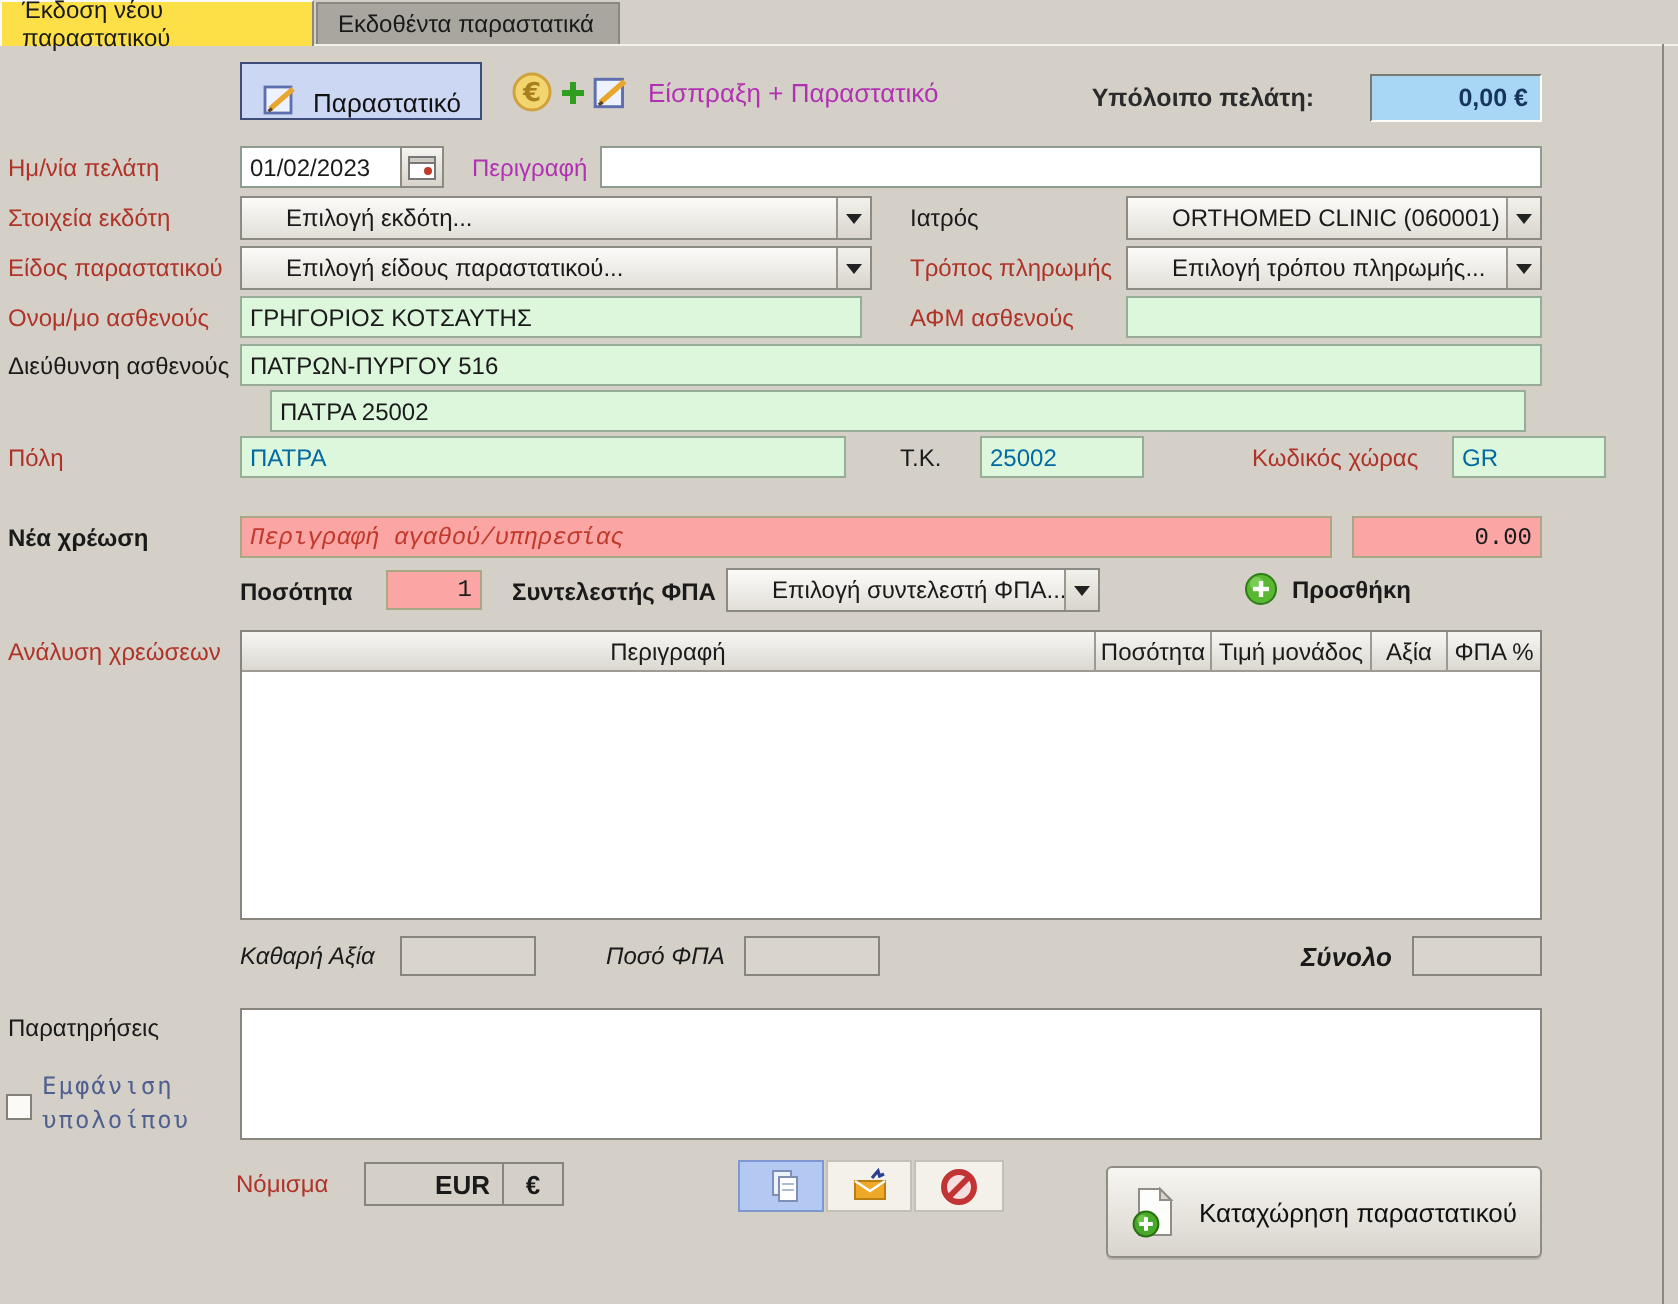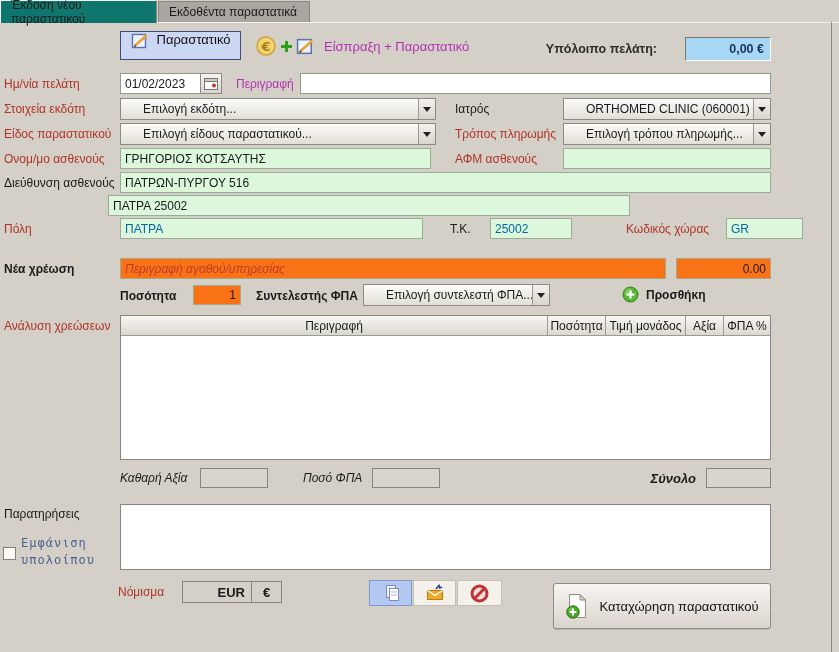--- a/index.html
+++ b/index.html
@@ -11,37 +11,37 @@
   }
   .abs { position:absolute; }
 
   
   .panel-edge { left:831px; top:22px; width:1px; height:630px; background:#8a8780; }
   .tab-base-line { left:0; top:22px; width:839px; height:1px; background:#f3f1ec; }
 
   
   .tab { height:22px; display:flex; align-items:center; padding:0 10px; font-size:12px; }
   .tab-active {
-    left:0; top:0; width:157px; height:23px; background:#0f766e;
+    left:0; top:0; width:157px; height:23px; background:#fde047;
     border:1px solid #8a8780; border-bottom:none;
     border-top-color:#fbfaf7; border-left-color:#fbfaf7; z-index:3;
   }
   .tab-inactive {
     left:158px; top:1px; width:152px; height:21px; background:#a9a69f;
     border:1px solid #8a8780; border-bottom:none; z-index:2; cursor:pointer;
   }
 
   
   .txt {
     border:1px solid #8f9b8f; background:#fff; height:21px; padding:0 4px;
     font-family:"Liberation Sans","DejaVu Sans",sans-serif; font-size:12px; color:#1a1a1a;
     outline:none;
   }
   .green { background:#dcf7dc; border-color:#98ad98; }
-  .yellow { background:#f97316; border-color:#a8a884; }
+  .yellow { background:#fca5a5; border-color:#a8a884;font-family:Liberation Mono, monospace; }
   .dim { color:#0369a1; }
   .ralign { text-align:right; }
 
   .lbl-red { color:#b03328; }
   .lbl-purple { color:#b231b2; }
   .lbl-dark { color:#1a1a1a; }
   .bold { font-weight:bold; }
   .italic { font-style:italic; }
 
   
@@ -66,21 +66,21 @@
 
   
   .balance-box {
     background:#a8d7f5; border:1px solid; border-color:#7a7a72 #fdfcf9 #fdfcf9 #7a7a72;
     display:flex; align-items:center; justify-content:flex-end; padding:0 6px;
     font-weight:bold; color:#17355c; font-size:12.5px;
   }
 
   
   .doc-button {
-    display:flex; align-items:flex-start; gap:7px; justify-content:center;
+    display:flex; align-items:flex-end; gap:7px; justify-content:center;
     background:#cbd7f3; border:1px solid #3d4c78; cursor:pointer;
     font-size:13px; color:#111;
   }
   .link-row { display:flex; align-items:center; gap:3px; cursor:pointer; }
   .link-label { color:#b231b2; font-size:13px; margin-left:5px;text-align:center; }
 
   
   .grid-wrap { border:1px solid #87857e; background:#fff; }
   .grid-head { display:flex; height:20px; background:linear-gradient(#f7f6f3,#dbd8d1); border-bottom:1px solid #9c9a93; }
   .grid-head .hc {
@@ -203,21 +203,21 @@
       </span>
   </div>
 
   <div class="abs lbl-red" style="left:4px; top:152px;">Ονομ/μο ασθενούς</div>
   <input class="abs txt green" style="left: 120px; top: 148px; width: 311px;" value="ΓΡΗΓΟΡΙΟΣ ΚΟΤΣΑΥΤΗΣ">
   <div class="abs lbl-red" style="left:455px; top:152px;">ΑΦΜ ασθενούς</div>
   <input class="abs txt green" style="left: 563px; top: 148px; width: 208px;" value="">
 
   <div class="abs lbl-dark" style="left:4px; top:176px;">Διεύθυνση ασθενούς</div>
   <input class="abs txt green" style="left: 120px; top: 172px; width: 651px;" value="ΠΑΤΡΩΝ-ΠΥΡΓΟΥ 516">
-  <input class="abs txt green" style="left: 108px; top: 195px; width: 522px;" value="ΠΑΤΡΑ 25002">
+  <input class="abs txt green" style="left: 135px; top: 195px; width: 628px;" value="ΠΑΤΡΑ 25002">
 
   <div class="abs lbl-red" style="left:4px; top:222px;">Πόλη</div>
   <input class="abs txt green dim" style="left: 120px; top: 218px; width: 303px;" value="ΠΑΤΡΑ">
   <div class="abs lbl-dark" style="left:450px; top:222px;">Τ.Κ.</div>
   <input class="abs txt green dim" style="left: 490px; top: 218px; width: 82px;" value="25002">
   <div class="abs lbl-red" style="left:626px; top:222px;text-align:center;">Κωδικός χώρας</div>
   <input class="abs txt green dim" style="left: 694px; top: 218px; width: 77px; margin-left: 32px;" value="GR">
 
   <div class="abs bold lbl-dark" style="left:4px; top:262px;">Νέα χρέωση</div>
   <input class="abs txt yellow" style="left: 120px; top: 258px; width: 546px; font-style: italic;" placeholder="Περιγραφή αγαθού/υπηρεσίας">

